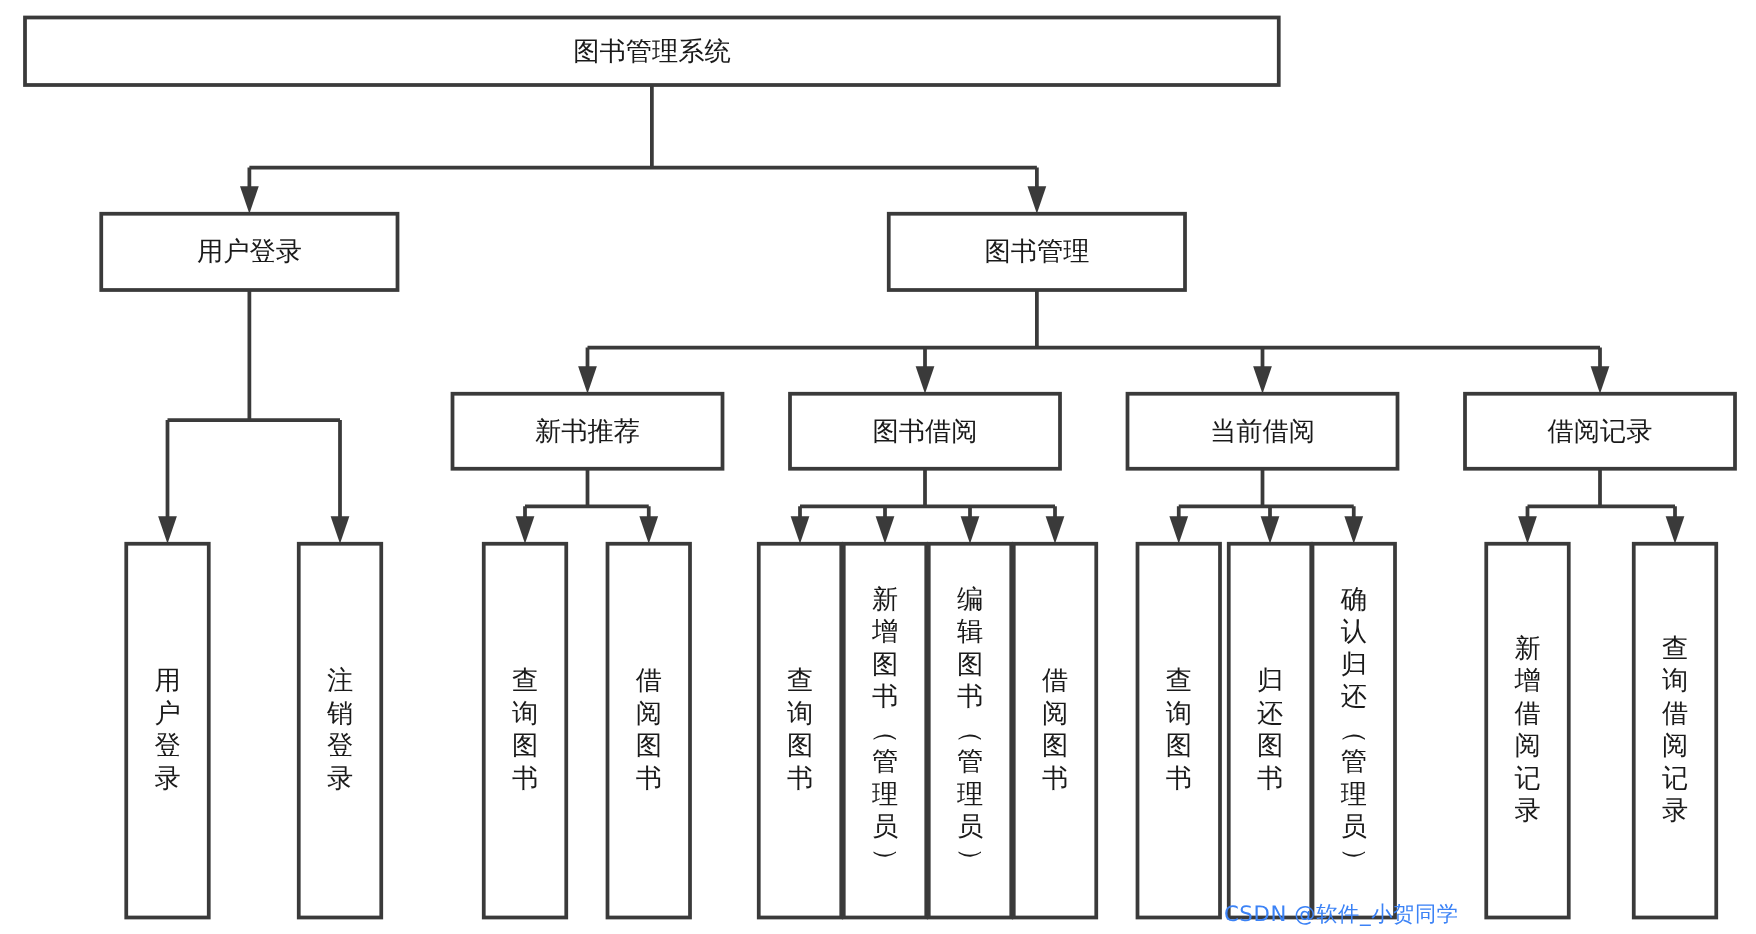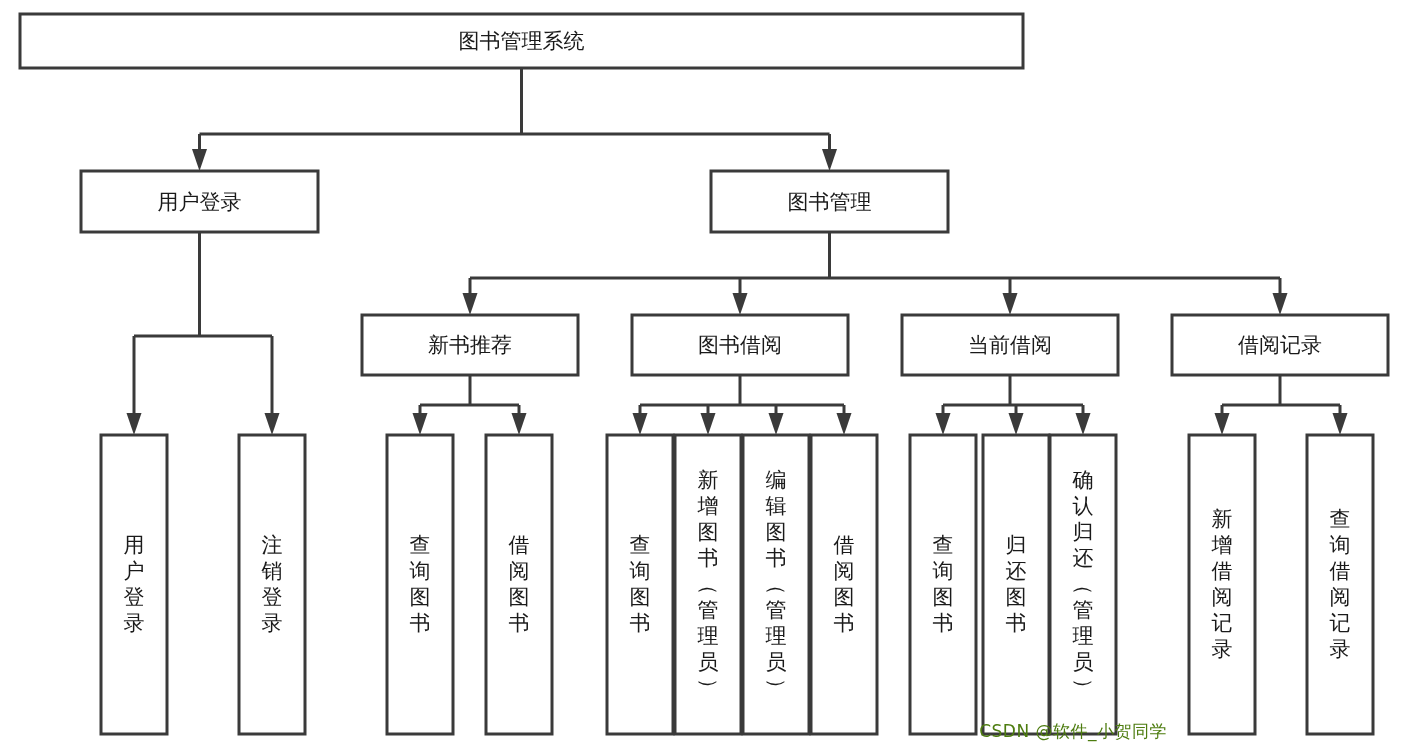--- a/index.html
+++ b/index.html
@@ -55,21 +55,21 @@
   .arrow-head {
     fill: #3a3a3a;
     stroke: none;
   }
   .watermark-text {
     position: absolute;
     right: 8px;
     bottom: 4px;
     font-family: "DejaVu Sans", "Liberation Sans", sans-serif;
     font-size: 17px;
-    color: #4d7c0f;
+    color: #3b82f6;
     white-space: nowrap;
     letter-spacing: 0.5px;
     user-select: none;
   }
 </style>
 </head>
 <body>
 
 <div id="diagram-root">
   <svg class="diagram-canvas" id="diagram-svg" viewBox="0 0 1405 747" xmlns="http://www.w3.org/2000/svg">

